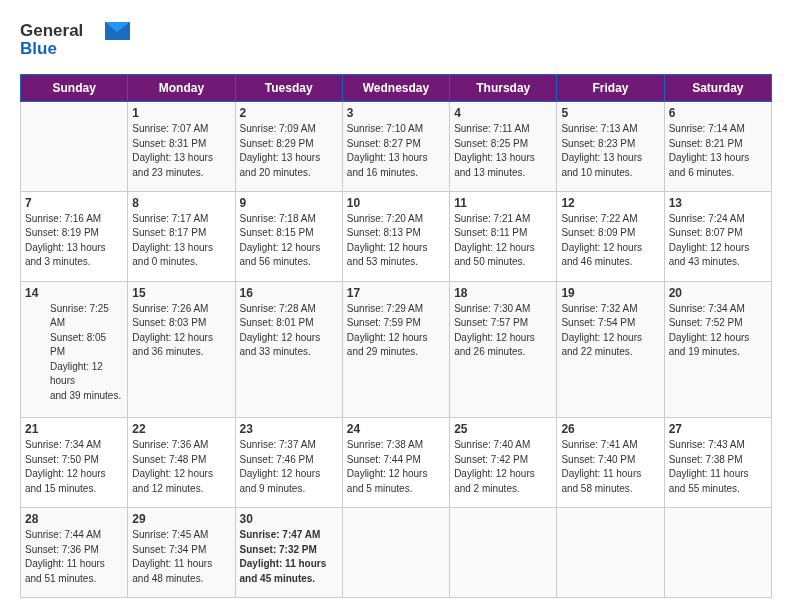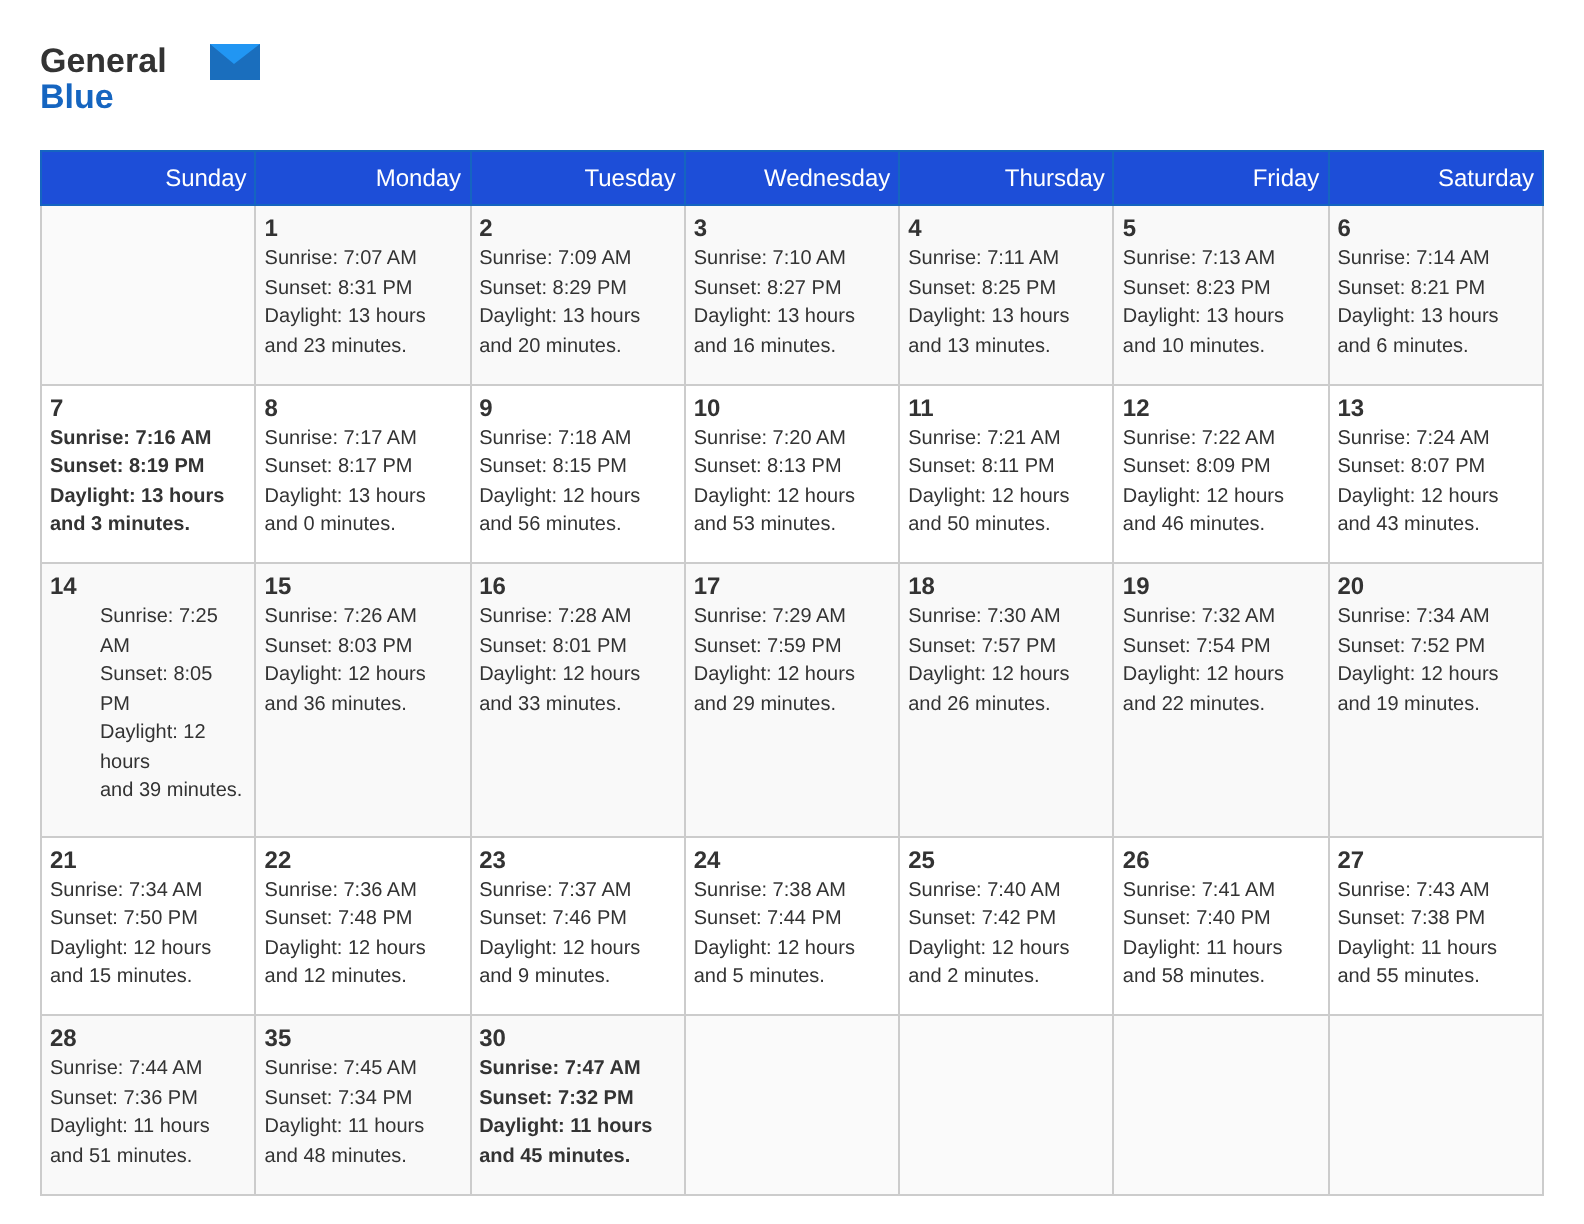--- a/index.html
+++ b/index.html
@@ -44,26 +44,26 @@
       margin-top: 2px;
     }
     .calendar {
       flex: 1;
       border: 1px solid #ccc;
       border-collapse: collapse;
       width: 100%;
       table-layout: fixed;
     }
     .calendar th {
-      background-color: #1d4ed8;
+      background-color: #701a75;
       color: #fff;
       font-size: 12px;
-      font-weight: normal;
+      font-weight: bold;
       padding: 6px 4px;
-      text-align: right;
+      text-align: center;
       border: 1px solid #1565C0;
     }
     .calendar td {
       border: 1px solid #ccc;
       vertical-align: top;
       padding: 4px 4px;
       font-size: 9.5px;
       color: #333;
       height: 82px;
     }
@@ -160,21 +160,21 @@
             <span class="day-number">6</span>
             <div class="day-info" style="white-space: pre-line;">Sunrise: 7:14 AM
 Sunset: 8:21 PM
 Daylight: 13 hours
 and 6 minutes.</div>
           </td>
         </tr>
         <tr>
           <td>
             <span class="day-number">7</span>
-            <div class="day-info" style="white-space: pre-line; font-weight: bold;">Sunrise: 7:16 AM
+            <div class="day-info" style="white-space: pre-line;">Sunrise: 7:16 AM
 Sunset: 8:19 PM
 Daylight: 13 hours
 and 3 minutes.</div>
           </td>
           <td>
             <span class="day-number">8</span>
             <div class="day-info" style="white-space: pre-line;">Sunrise: 7:17 AM
 Sunset: 8:17 PM
 Daylight: 13 hours
 and 0 minutes.</div>
@@ -319,21 +319,21 @@
         </tr>
         <tr class="row-shade">
           <td>
             <span class="day-number">28</span>
             <div class="day-info" style="white-space: pre-line;">Sunrise: 7:44 AM
 Sunset: 7:36 PM
 Daylight: 11 hours
 and 51 minutes.</div>
           </td>
           <td>
-            <span class="day-number">35</span>
+            <span class="day-number">29</span>
             <div class="day-info" style="white-space: pre-line;">Sunrise: 7:45 AM
 Sunset: 7:34 PM
 Daylight: 11 hours
 and 48 minutes.</div>
           </td>
           <td>
             <span class="day-number">30</span>
             <div class="day-info" style="white-space: pre-line; font-weight: bold;">Sunrise: 7:47 AM
 Sunset: 7:32 PM
 Daylight: 11 hours

